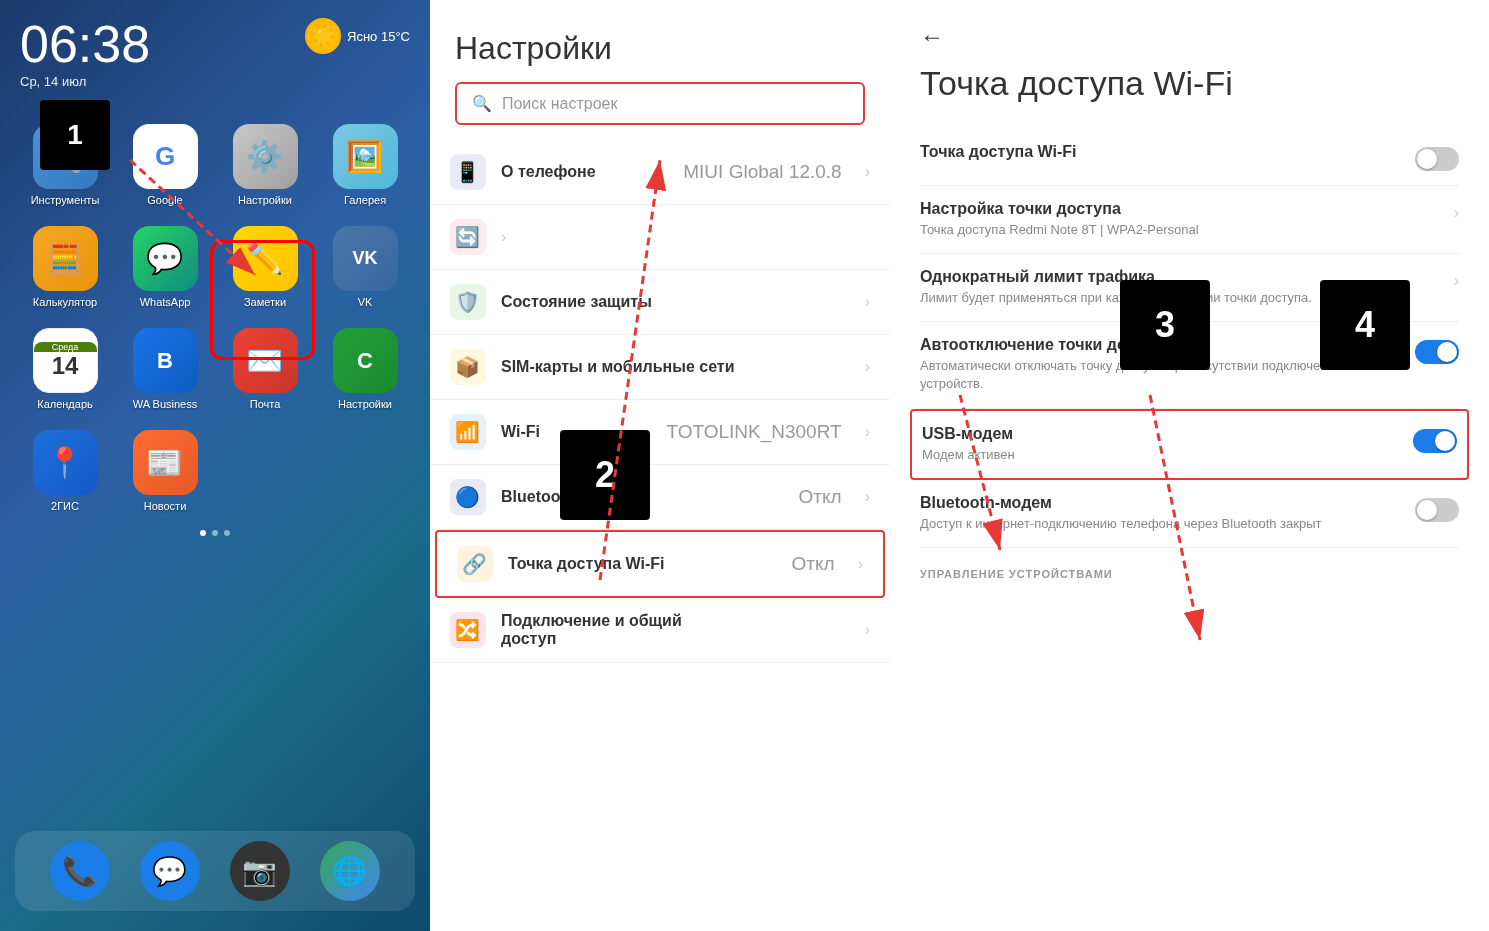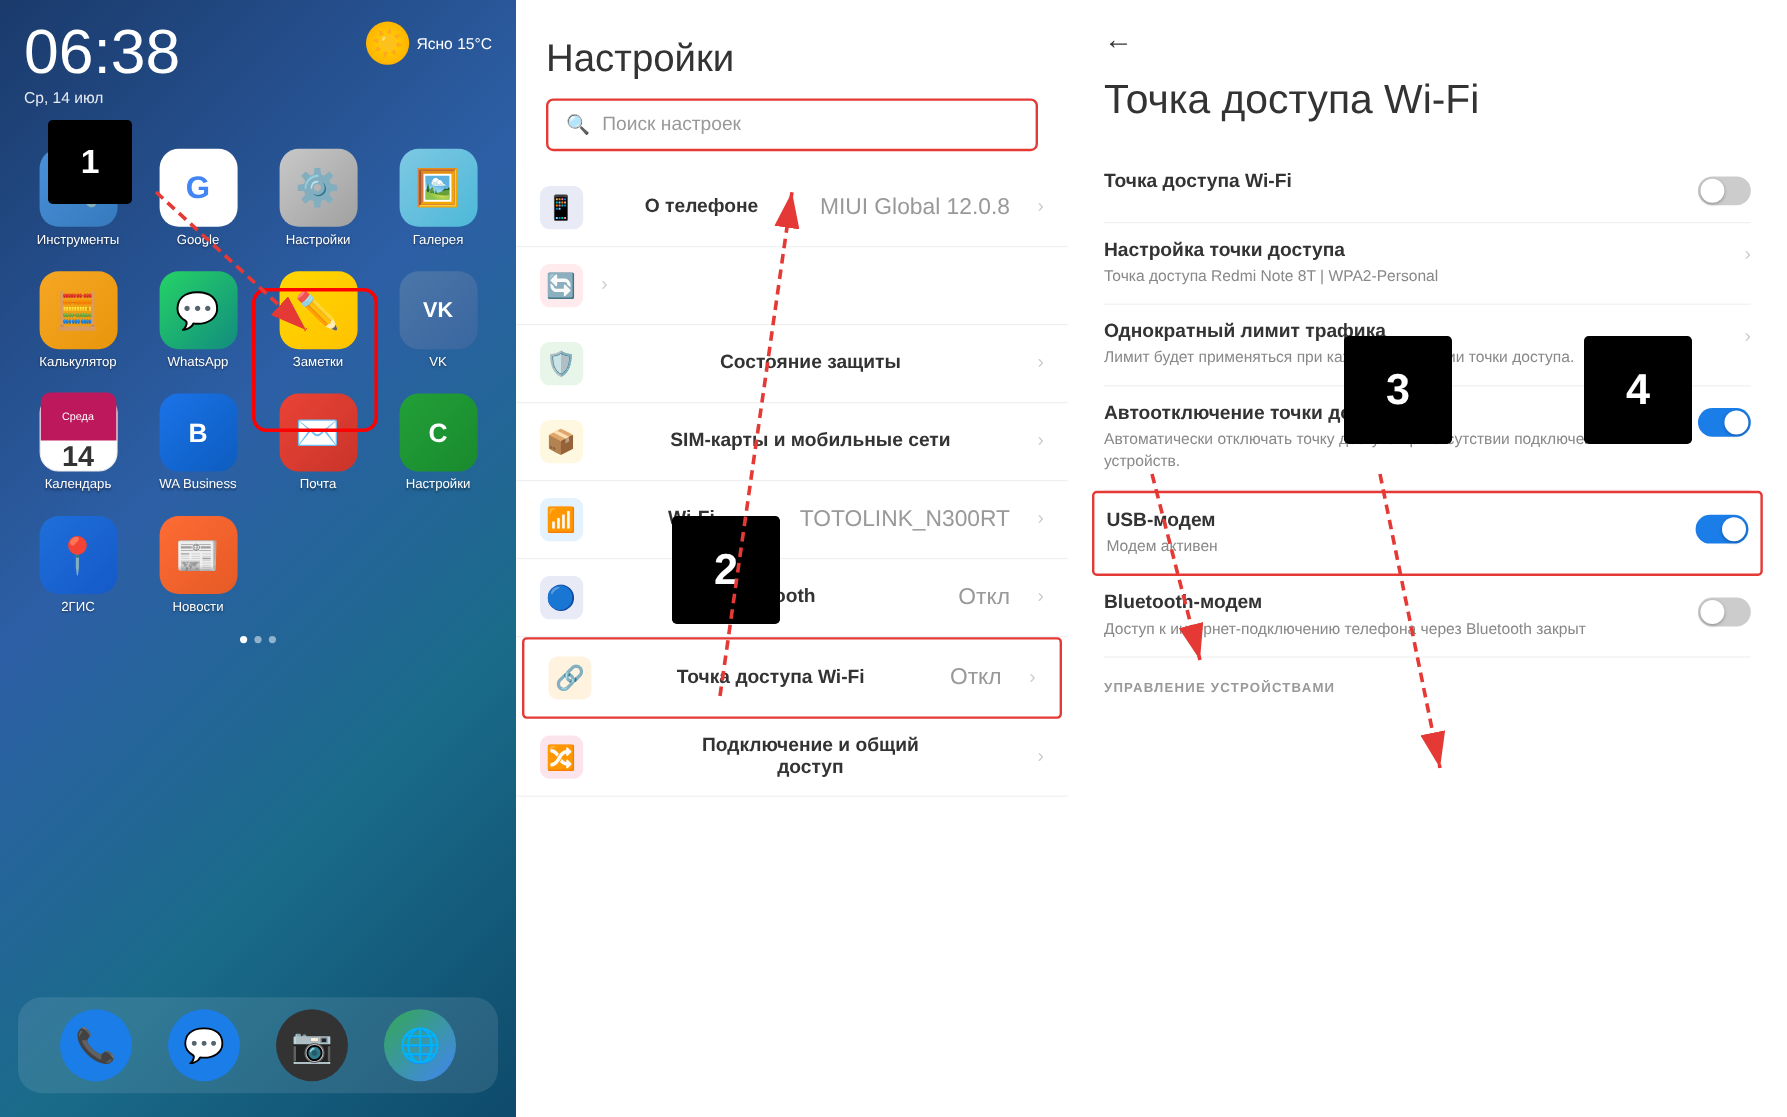--- a/index.html
+++ b/index.html
@@ -201,21 +201,21 @@
       width: 36px;
       height: 36px;
       border-radius: 8px;
       display: flex;
       align-items: center;
       justify-content: center;
       font-size: 20px;
       flex-shrink: 0;
     }
     .item-text { flex: 1; }
-    .item-main { font-size: 16px; font-weight: 600; color: #333; text-align: center; }
+    .item-main { font-size: 16px; font-weight: 600; color: #333; }
     .item-chevron { color: #ccc; font-size: 16px; }
     .item-value { font-size: 19px; color: #999; margin-right: 8px; }
 
     
     .panel-wifi {
       flex: 1;
       height: 931px;
       background: white;
       overflow-y: auto;
       padding: 20px 30px;
@@ -373,21 +373,21 @@
       </div>
       <div class="app-icon">
         <div class="app-icon-img vk-bg" style="font-weight:bold; color:white; font-size:18px;">VK</div>
         <span class="app-label">VK</span>
       </div>
     </div>
 
     <div class="home-apps-row">
       <div class="app-icon">
         <div class="app-icon-img calendar-bg" style="flex-direction:column; gap:0;">
-          <div style="background:#be185d; width:100%; border-radius:8px 8px 0 0; color:white; font-size:9px; text-align:center; padding:15px;">Среда</div>
+          <div style="background:#4d7c0f; width:100%; border-radius:8px 8px 0 0; color:white; font-size:9px; text-align:center; padding:0;">Среда</div>
           <div style="font-size:24px; font-weight:bold; color:#333;">14</div>
         </div>
         <span class="app-label">Календарь</span>
       </div>
       <div class="app-icon">
         <div class="app-icon-img wabiz-bg" style="color:white; font-weight:bold; font-size:22px;">B</div>
         <span class="app-label">WA Business</span>
       </div>
       <div class="app-icon">
         <div class="app-icon-img mail-bg">✉️</div>

